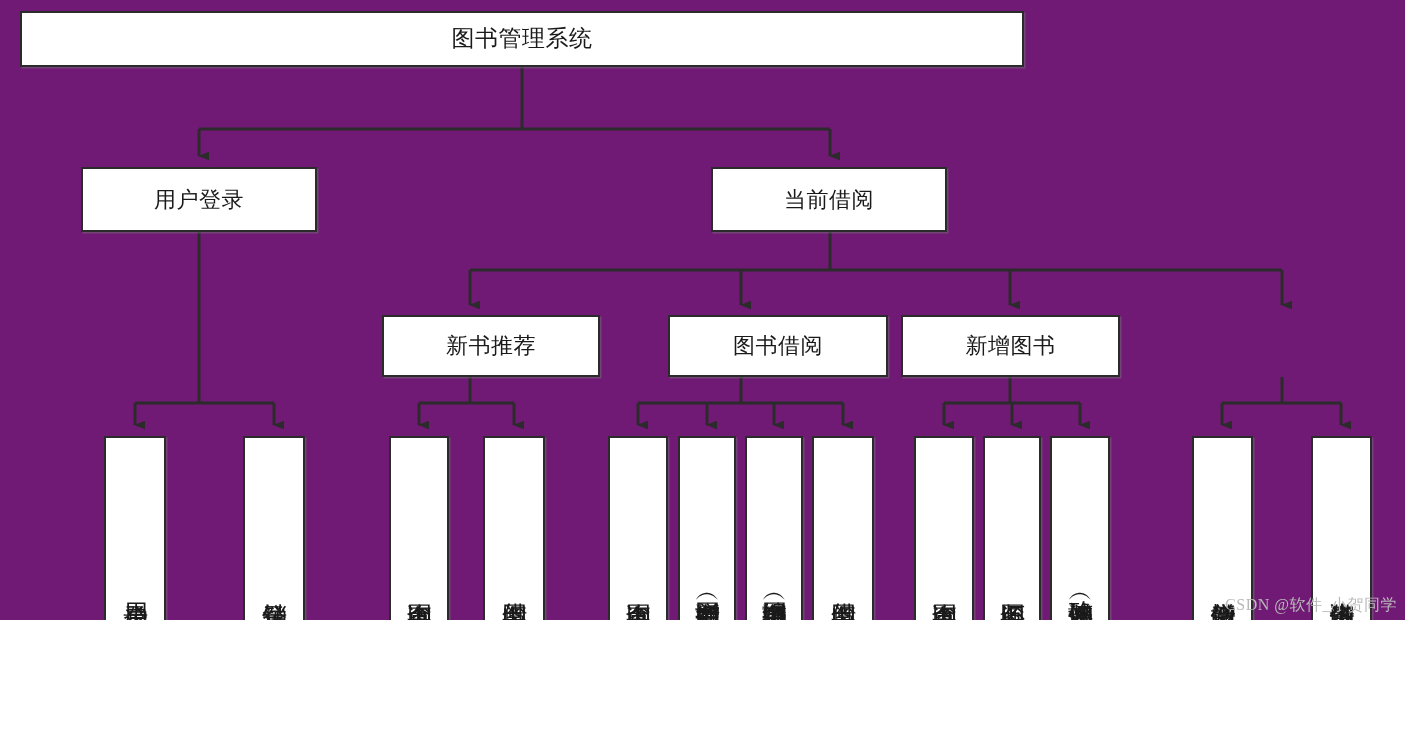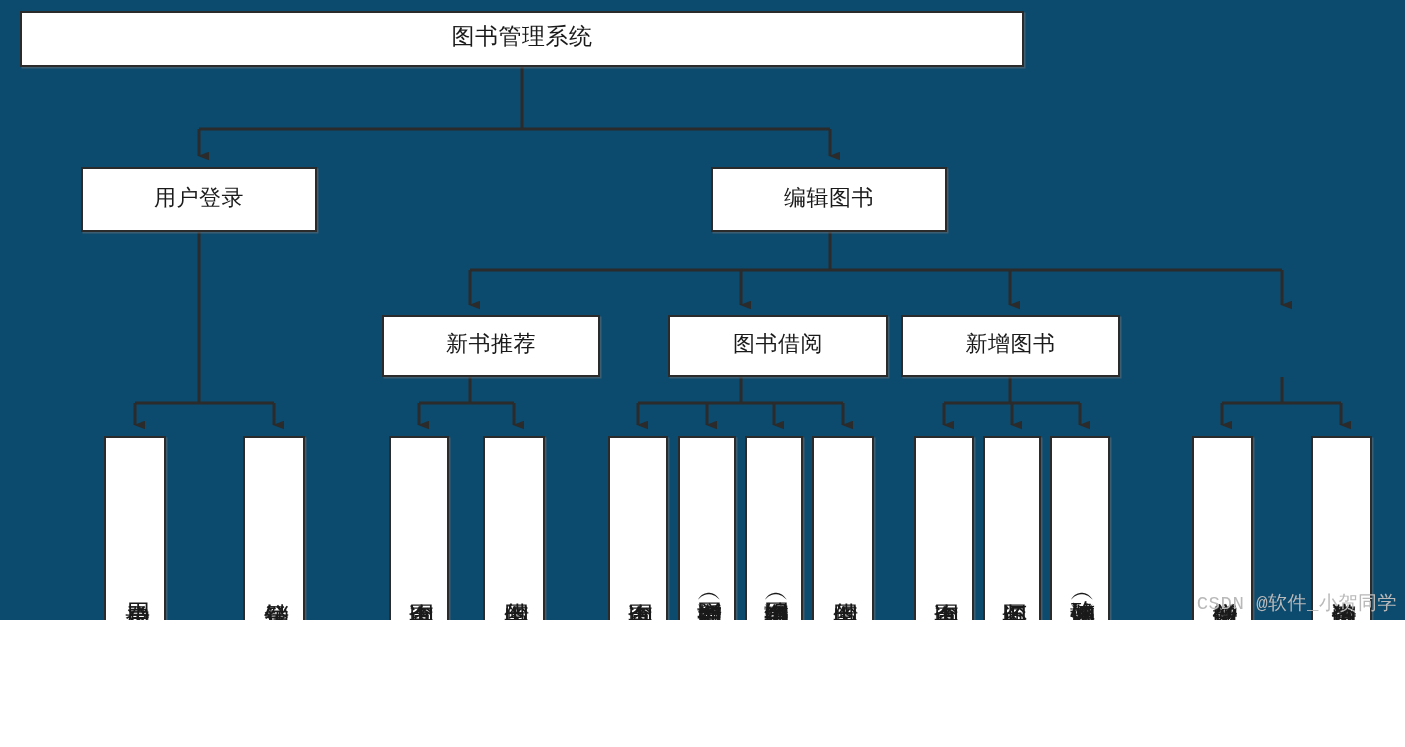--- a/index.html
+++ b/index.html
@@ -4,22 +4,22 @@
 <style>
   html, body {
     margin: 0;
     padding: 0;
     background: #ffffff;
   }
   #canvas {
     position: relative;
     width: 1405px;
     height: 620px;
-    background: #0c4a6e;
-    font-family: Liberation Mono, monospace;
+    background: #701a75;
+    font-family: Liberation Serif, serif;
     overflow: hidden;
   }
   svg#wires {
     position: absolute;
     left: 0;
     top: 0;
     width: 1405px;
     height: 747px;
     pointer-events: none;
   }
@@ -56,21 +56,21 @@
     font-size: 25px;
     line-height: 1.06;
     letter-spacing: 1px;
     max-height: 286px;
     white-space: normal;
   }
   .watermark {
     position: absolute;
     right: 8px;
     bottom: 4px;
-    font-size: 19px;
+    font-size: 16px;
     color: #b9b9b9;
     letter-spacing: 0.5px;
     white-space: nowrap;
     user-select: none;
   }
 </style>
 </head>
 <body>
 
 <div id="canvas">
@@ -126,21 +126,21 @@
   </svg>
 
   <div class="node root horizontal" style="left:20px; top:11px; width:1004px; height:56px;">
     <span class="lbl">图书管理系统</span>
   </div>
 
   <div class="node horizontal" style="left:81px; top:167px; width:236px; height:65px;">
     <span class="lbl">用户登录</span>
   </div>
   <div class="node horizontal" style="left:711px; top:167px; width:236px; height:65px;">
-    <span class="lbl">编辑图书</span>
+    <span class="lbl">当前借阅</span>
   </div>
 
   <div class="node horizontal" style="left:382px; top:315px; width:218px; height:62px;">
     <span class="lbl">新书推荐</span>
   </div>
   <div class="node horizontal" style="left:668px; top:315px; width:220px; height:62px;">
     <span class="lbl">图书借阅</span>
   </div>
   <div class="node horizontal" style="left:901px; top:315px; width:219px; height:62px;">
     <span class="lbl">新增图书</span>

